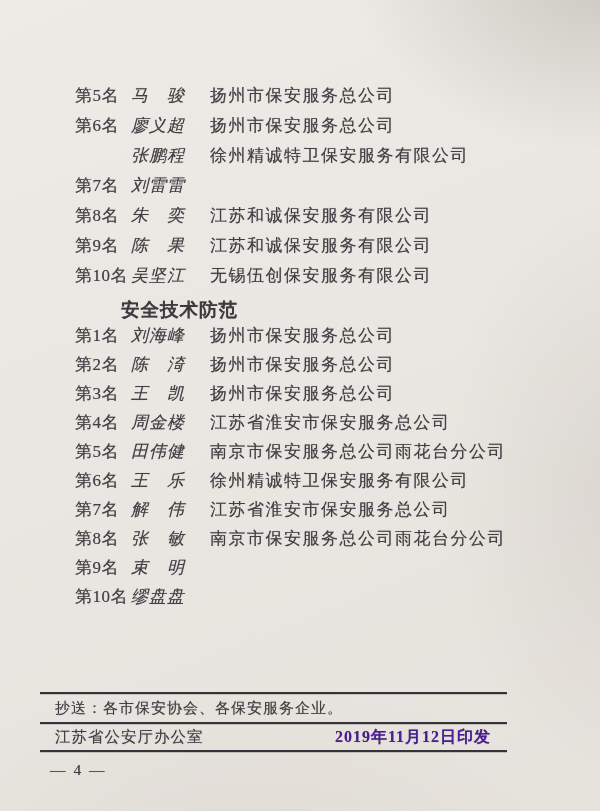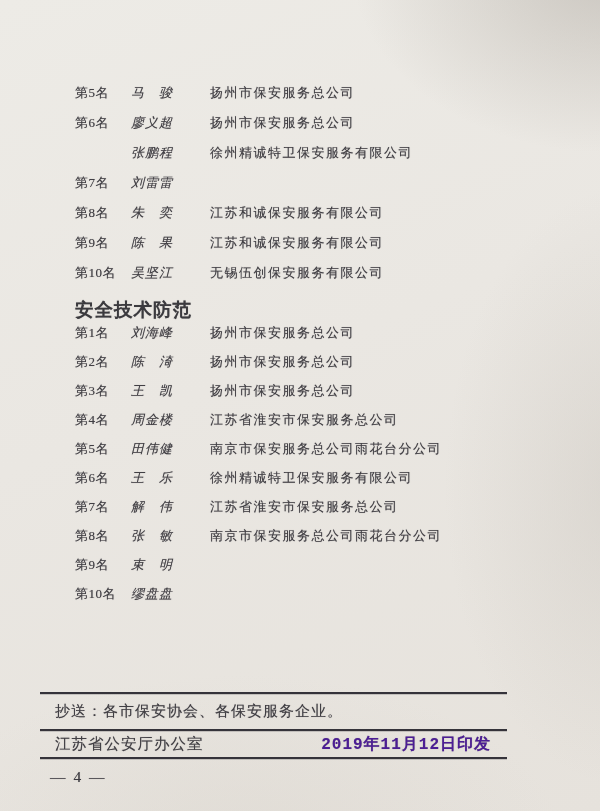--- a/index.html
+++ b/index.html
@@ -24,21 +24,21 @@
   .content {
     position: absolute;
     left: 75px;
     top: 84px;
     right: 20px;
   }
   .row {
     display: flex;
     align-items: baseline;
     height: 30px;
-    font-size: 13px;
+    font-size: 17px;
     letter-spacing: 1.5px;
     white-space: nowrap;
   }
   .sec2 .row { height: 29px; }
   .rank {
     flex: 0 0 auto;
     width: 56px;
     letter-spacing: 0.5px;
   }
   .name {
@@ -51,51 +51,51 @@
 
   .section-heading {
     height: 30px;
     display: flex;
     align-items: center;
     font-family: "Liberation Sans", "DejaVu Sans", sans-serif;
     font-weight: bold;
     font-size: 18.5px;
     letter-spacing: 1px;
     color: #3b3a3e;
+    margin-left: 46px;
   }
 
   .footer {
     position: absolute;
     left: 40px;
     top: 692px;
     width: 467px;
   }
   .rule {
     height: 0;
     border-top: 2.4px solid #35333a;
     box-shadow: 0 0.5px 0.5px rgba(53,51,58,0.4);
   }
   .footer-cc {
-    height: 35px;
+    height: 28px;
     display: flex;
     align-items: center;
     padding-left: 15px;
     font-size: 15px;
     letter-spacing: 1px;
     white-space: nowrap;
   }
   .footer-office-row {
     height: 26px;
     display: flex;
     align-items: center;
     justify-content: space-between;
     padding-left: 15px;
     padding-right: 16px;
     white-space: nowrap;
-    font-family: Liberation Mono, monospace;
   }
   .office { font-size: 15.5px; letter-spacing: 1px; }
   .print-date {
     font-size: 16px;
     font-weight: bold;
     letter-spacing: 1px;
     color: #4c1d95;
   }
   .page-number {
     margin-top: 9px;

